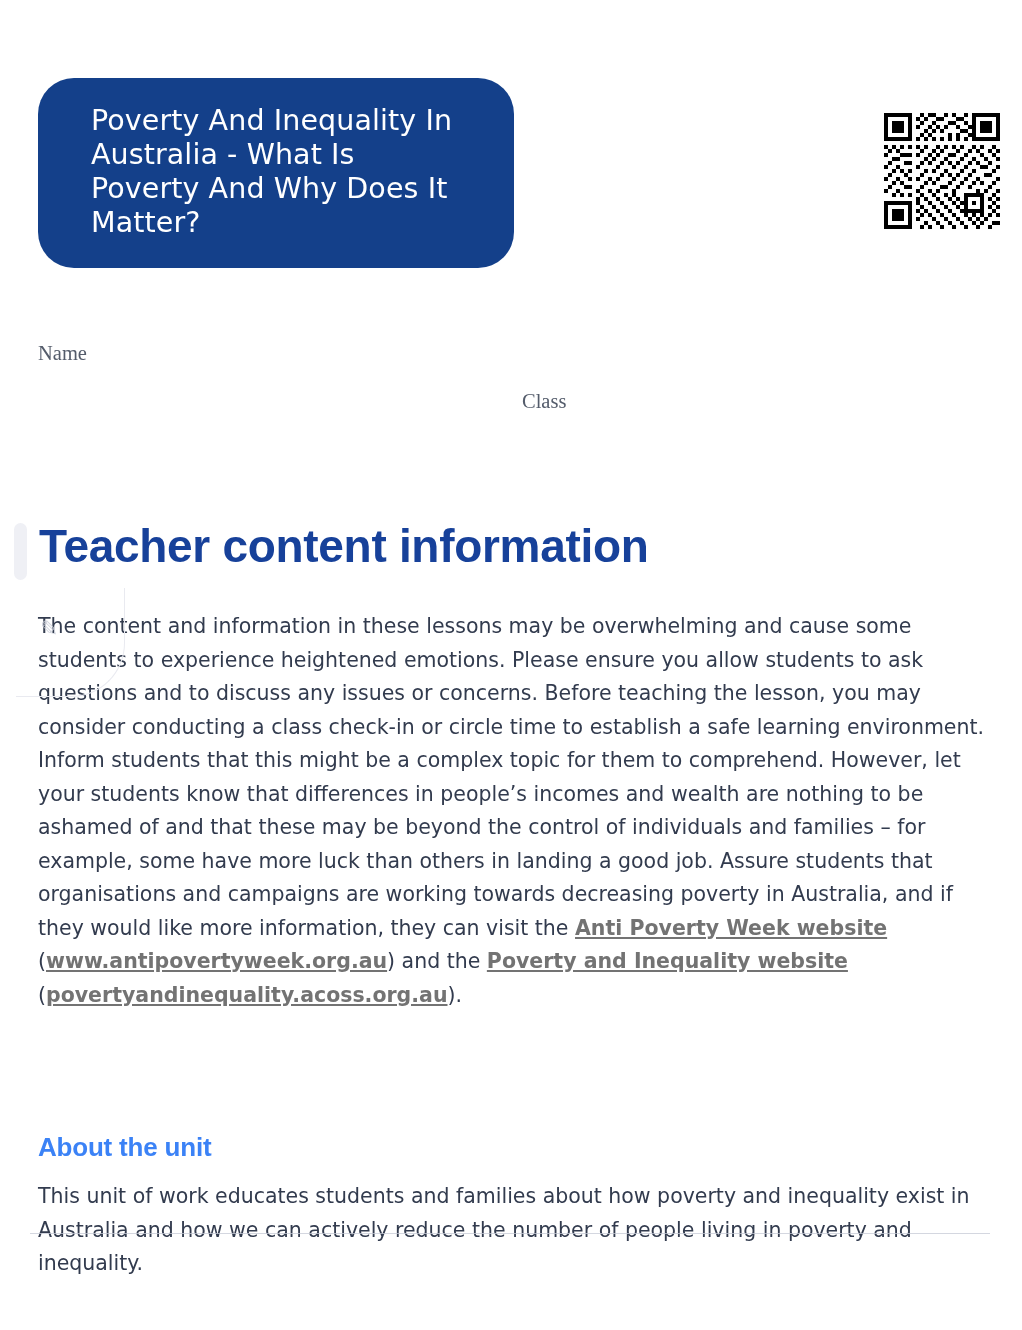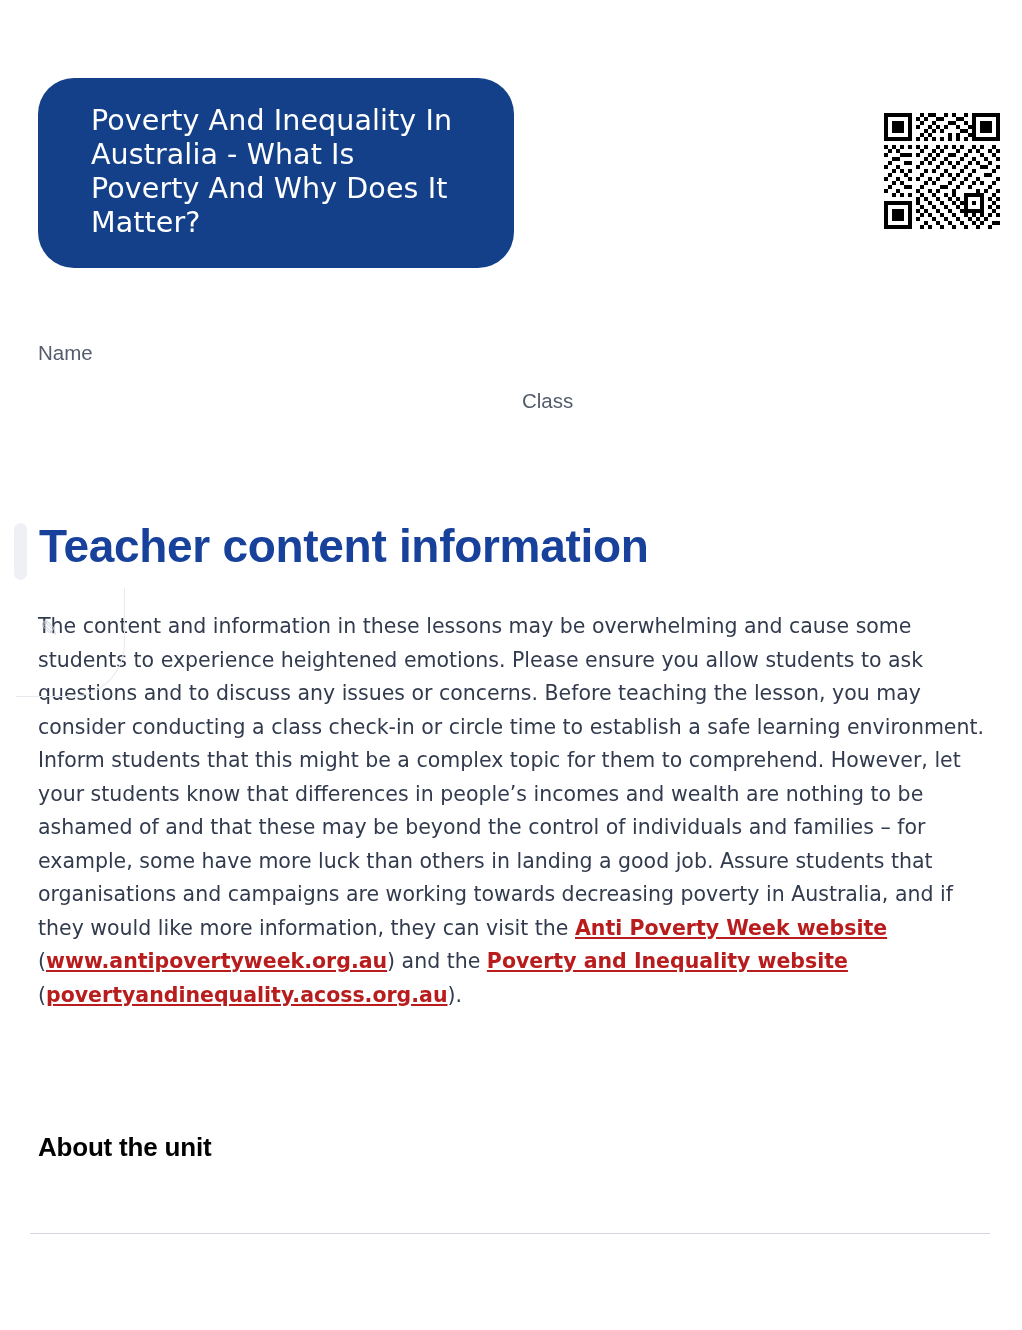--- a/index.html
+++ b/index.html
@@ -65,21 +65,21 @@
     top: 338px;
     width: 946px;
     height: 34px;
   }
   .field-label {
     position: absolute;
     top: 0;
     font-size: 20.5px;
     line-height: 30px;
     color: #545c6b;
-    font-family: Liberation Sans, sans-serif;
+    font-family: Liberation Serif, serif;
     white-space: nowrap;
   }
   .field-label.name  { left: 0px; }
   .field-label.class { left: 484px; margin-top: 48px; }
 
   
   .section-head {
     position: absolute;
     left: 14px;
     top: 518px;
@@ -117,21 +117,21 @@
   .body-text {
     font-size: 20.5px;
     line-height: 33.5px;
     color: #323b4e;
     font-family: "DejaVu Sans", "Liberation Sans", sans-serif;
     margin: 0;
     text-align: left;
   }
   a.doc-link,
   .doc-link {
-    color: #b91c1c;
+    color: #737373;
     font-weight: bold;
     text-decoration: underline;
     text-decoration-thickness: 2px;
     text-underline-offset: 2px;
     cursor: pointer;
   }
 
   
   .watermark {
     position: absolute;
@@ -157,21 +157,21 @@
   }
 
   
   .sub-head {
     position: absolute;
     left: 38px;
     top: 1129px;
     font-size: 26px;
     line-height: 36px;
     font-weight: bold;
-    color: #000000;
+    color: #3b82f6;
     letter-spacing: -0.2px;
     white-space: nowrap;
     text-align: center;
   }
   .about-block {
     position: absolute;
     left: 38px;
     top: 1180px;
     width: 962px;
   }
@@ -486,16 +486,19 @@
   </div>
 
   <div class="body-block">
     <div class="watermark"></div>
     <span class="watermark-glyph">✎</span>
     <p class="body-text" id="teacher-paragraph"><span>The content and information in these lessons may be overwhelming and cause some students to experience heightened emotions. Please ensure you allow students to ask questions and to discuss any issues or concerns. Before teaching the lesson, you may consider conducting a class check-in or circle time to establish a safe learning environment. Inform students that this might be a complex topic for them to comprehend. However, let your students know that differences in people’s incomes and wealth are nothing to be ashamed of and that these may be beyond the control of individuals and families – for example, some have more luck than others in landing a good job. Assure students that organisations and campaigns are working towards decreasing poverty in Australia, and if they would like more information, they can visit the </span><span class="doc-link">Anti Poverty Week website</span><span> (</span><span class="doc-link">www.antipovertyweek.org.au</span><span>) and the </span><span class="doc-link">Poverty and Inequality website</span><span> (</span><span class="doc-link">povertyandinequality.acoss.org.au</span><span>).</span></p>
   </div>
 
   <div class="sub-head">About the unit</div>
 
+  <div class="about-block">
+    <p class="body-text">This unit of work educates students and families about how poverty and inequality exist in Australia and how we can actively reduce the number of people living in poverty and inequality.</p>
+  </div>
 
   <div class="faint-divider"></div>
 
 </div>
 
 </body></html>

